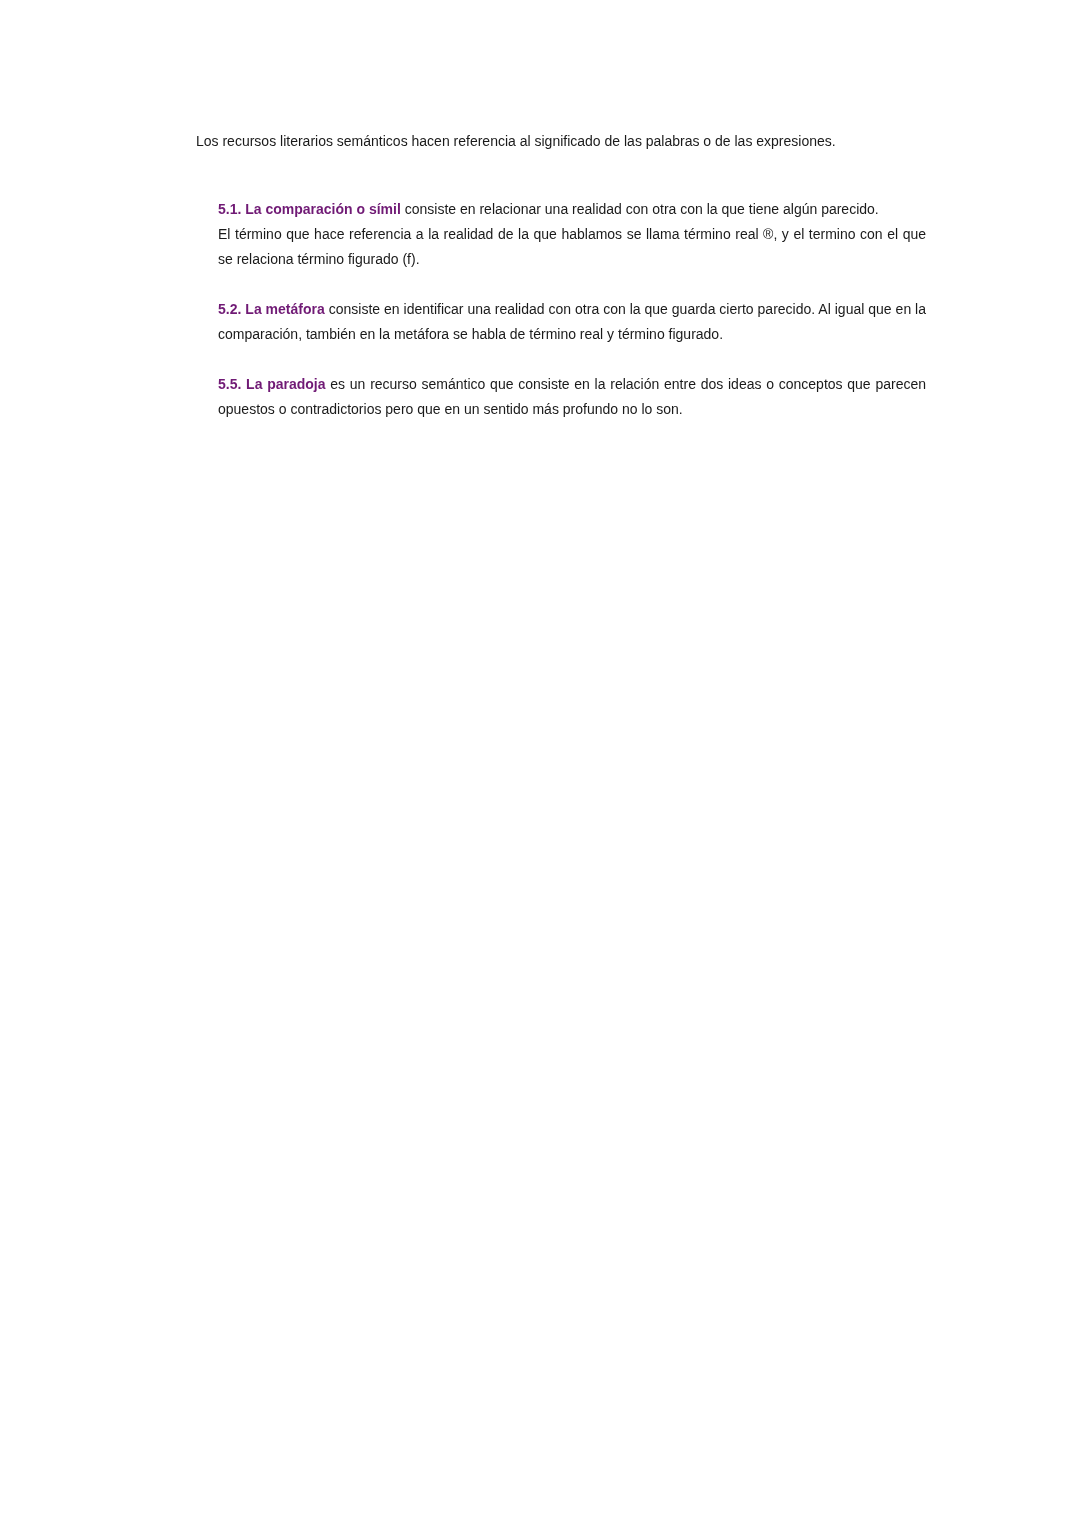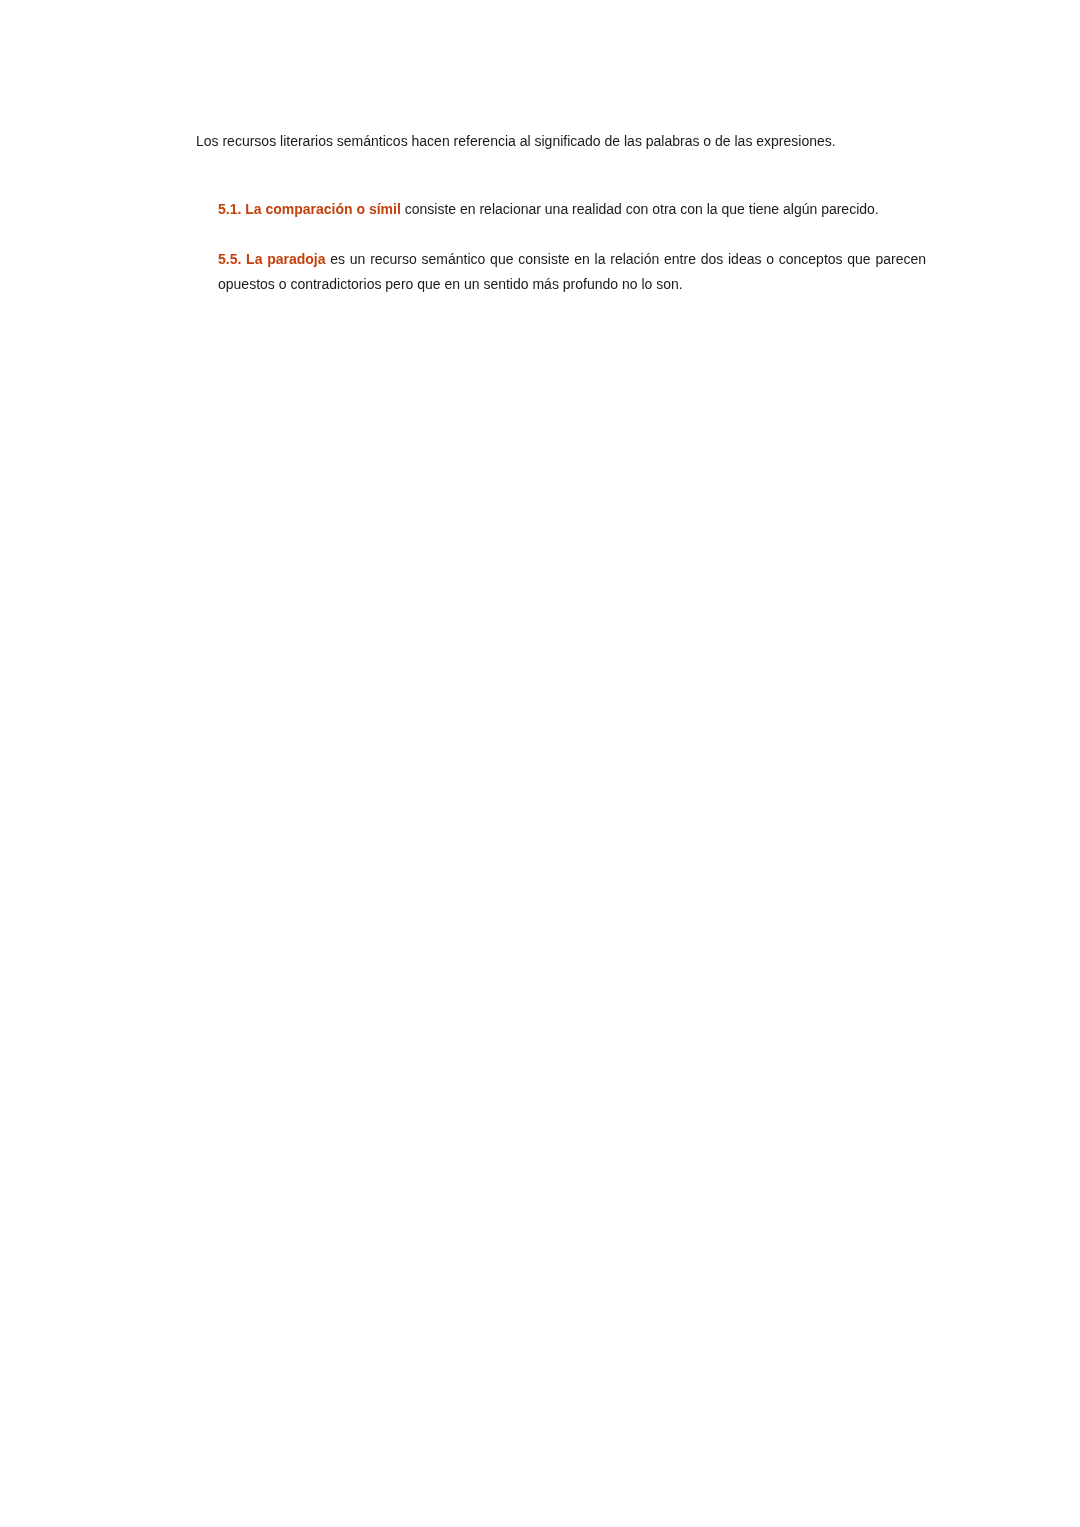--- a/index.html
+++ b/index.html
@@ -12,29 +12,33 @@
       line-height: 25px;
     }
     .intro {
       position: absolute; left: 154px; top: 129px; width: 772px;
       text-align: justify; margin: 0;
       text-indent: 42px;
     }
     .items { position: absolute; left: 218px; top: 197px; width: 708px; }
     .item { margin: 0 0 25px 0; text-align: justify; }
     .item p { margin: 0; text-align: justify; }
-    .term { color: #c2410c; font-weight: bold; }
+    .term { color: #701a75; font-weight: bold; }
   </style>
 </head>
 <body>
 
 <div class="page">
   <p class="intro">Los recursos literarios semánticos hacen referencia al significado de las palabras o de las expresiones.</p>
 
   <div class="items">
     <div class="item">
       <p><span class="term">5.1.</span> <span class="term">La comparación o símil</span><span> consiste en relacionar una realidad con otra con la que tiene algún parecido.</span></p>
+      <p>El término que hace referencia a la realidad de la que hablamos se llama término real ®, y el termino con el que se relaciona término figurado (f).</p>
+    </div>
+    <div class="item">
+      <p><span class="term">5.2.</span> <span class="term"> La metáfora</span><span> consiste en identificar una realidad con otra con la que guarda cierto parecido. Al igual que en la comparación, también en la metáfora se habla de término real y término figurado.</span></p>
     </div>
     <div class="item">
       <p><span class="term">5.5.</span> <span class="term">La paradoja</span><span> es un recurso semántico que consiste en la relación entre dos ideas o conceptos que parecen opuestos o contradictorios pero que en un sentido más profundo no lo son.</span></p>
     </div>
   </div>
 </div>
 
 </body></html>

